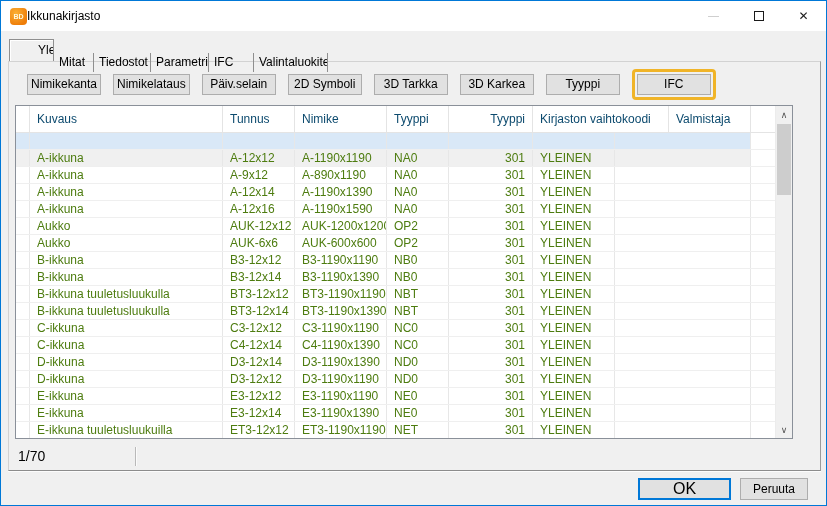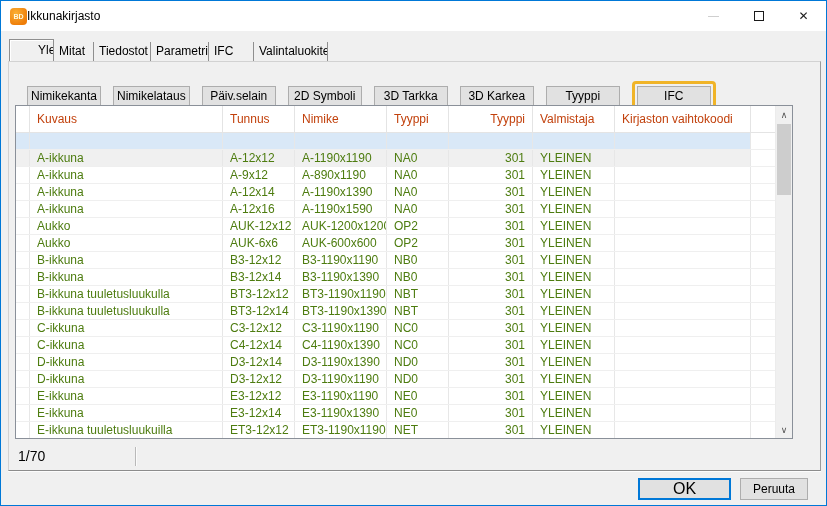--- a/index.html
+++ b/index.html
@@ -28,21 +28,21 @@
   .tb-btn { width:45px; height:30px; display:flex; align-items:center; justify-content:center; }
   .glyph-min { width:11px; height:1px; background:#cfcfcf; }
   .glyph-max { width:10px; height:10px; border:1px solid #1a1a1a; }
   .glyph-close { font-size:12px; color:#1a1a1a; line-height:1; }
   
   .tabs {
     position:absolute; left:8px; top:38px; display:flex;
     align-items:flex-start; font-size:12px; z-index:3;
   }
   .tab {
-    height:19px; line-height:18px; margin-top:3px; padding:0 5px;
+    height:19px; line-height:18px; margin-top:14px; padding:0 5px;
     border-right:1px solid #8f8f8f; color:#000; white-space:nowrap; overflow:hidden;
   }
   .tab.active {
     height:22px; line-height:20px; margin-top:0;
     border:1px solid #8f8f8f; border-bottom:none;
     background:#f0f0f0; box-shadow:inset 1px 1px 0 #ffffff;
   }
   .tab:nth-child(1){ width:45px;padding-left:28px; }
   .tab:nth-child(2){ width:40px; }
   .tab:nth-child(3){ width:57px; }
@@ -51,40 +51,40 @@
   .tab:nth-child(6){ width:74px; }
   
   .tab-page {
     position:absolute; left:7px; top:60px; width:813px; height:410px;
     background:#f0f0f0;
     border:1px solid; border-color:#d2d2d2 #9b9b9b #8c8c8c #d2d2d2;
     box-shadow:0 1px 0 #fcfcfc;
   }
   
   .toolbar {
-    position:absolute; left:18px; top:14px; height:40px;
+    position:absolute; left:18px; top:2px; height:40px;
     display:flex; align-items:center; gap:12px;
   }
   .tool-btn {
     min-width:74px; height:21px; padding:0 3px;
     background:#e1e1e1; border:1px solid #adadad;
     font-size:12px; color:#000;
     display:flex; align-items:center; justify-content:center; white-space:nowrap;
   }
   .hl-ring {
     border:3px solid #f0b428; border-radius:4px; padding:2px; display:flex;
   }
   
   .grid {
     position:absolute; left:6px; top:43px; width:778px; height:334px;
     background:#fff; border:1px solid #8a9099; overflow:hidden;
   }
   .grid-header {
     display:flex; height:27px; width:calc(100% - 17px);
-    background:#fff; font-size:12px; color:#c2410c; border-bottom:1px solid #e4e4e4;
+    background:#fff; font-size:12px; color:#0c4a6e; border-bottom:1px solid #e4e4e4;
   }
   .grid-header .cell {
     display:flex; align-items:center; padding:0 7px;
     border-right:1px solid #e4e4e4; white-space:nowrap; overflow:hidden;
   }
   .grid-body {
     position:absolute; left:0; top:27px; right:17px; bottom:0; overflow:hidden;
   }
   .trow {
     display:flex; height:17px; background:#fff;
@@ -187,22 +187,22 @@
     </div>
 
     <div class="grid">
       <div class="grid-header">
         <div class="cell c-selcol"></div>
         <div class="cell c-kuvaus">Kuvaus</div>
         <div class="cell c-tunnus">Tunnus</div>
         <div class="cell c-nimike">Nimike</div>
         <div class="cell c-tyyppi">Tyyppi</div>
         <div class="cell c-tyyppi2">Tyyppi</div>
+        <div class="cell c-vaihtokoodi">Kirjaston vaihtokoodi</div>
         <div class="cell c-valmistaja">Valmistaja</div>
-        <div class="cell c-vaihtokoodi">Kirjaston vaihtokoodi</div>
         <div class="cell c-fill"></div>
       </div>
       <div class="grid-body">
           <div class="trow sel">
             <div class="cell c-selcol"></div>
             <div class="cell c-kuvaus"></div>
             <div class="cell c-tunnus"></div>
             <div class="cell c-nimike"></div>
             <div class="cell c-tyyppi"></div>
             <div class="cell c-tyyppi2"></div>

